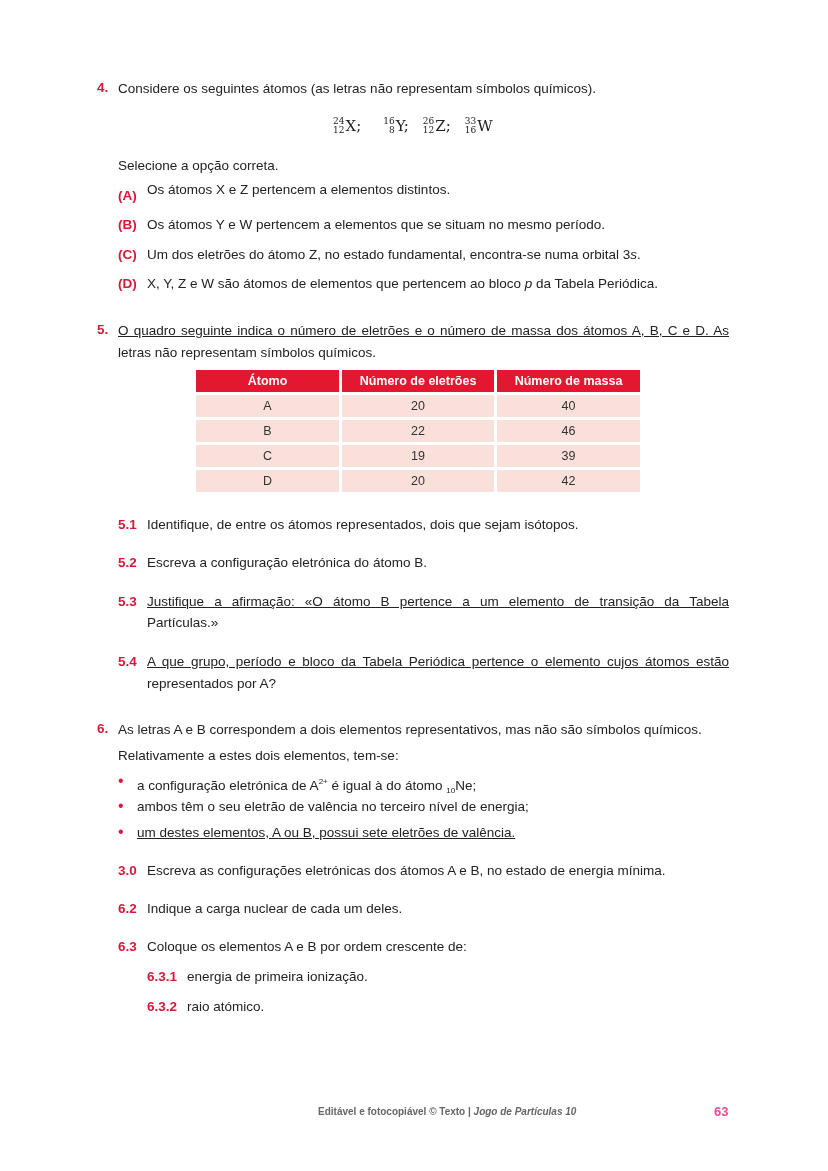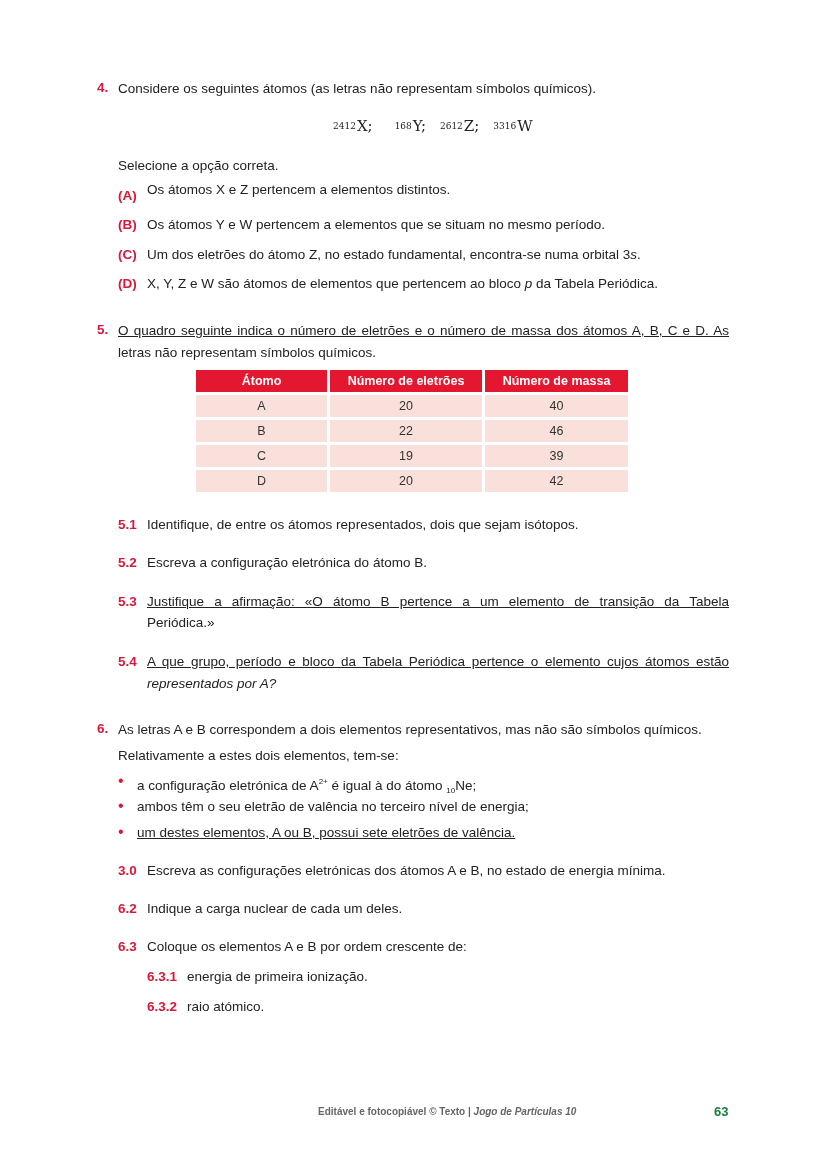--- a/index.html
+++ b/index.html
@@ -3,30 +3,30 @@
   <meta charset="utf-8">
   <style>
     html, body { margin:0; padding:0; background:#ffffff; }
     body { width:828px; height:1171px; position:relative; overflow:hidden;
       font-family:"Liberation Sans", sans-serif; color:#222; font-size:13.5px; }
     .abs { position:absolute; }
     .red { color:#d7183b; font-weight:bold; }
     .line { position:absolute; white-space:nowrap; line-height:18px; }
     .qnum { position:absolute; font-weight:bold; color:#d7183b; }
     .nuclide { display:inline-flex; align-items:center; font-family:"DejaVu Serif", serif; font-size:14px; margin-right:14px; }
-    .nuc-stack { display:inline-flex; flex-direction:row; align-items:flex-end; font-size:9px; line-height:9px; margin-right:1px; }
+    .nuc-stack { display:inline-flex; flex-direction:column; align-items:flex-end; font-size:9px; line-height:9px; margin-right:1px; }
     .nuc-sym { font-size:15px; }
     table.data { position:absolute; left:196px; top:370px; border-collapse:separate; border-spacing:3px 3px; margin:-3px; }
     table.data th { background:#e3172f; color:#fff; font-weight:bold; font-size:12.5px; height:22px; padding:0; text-align:center; }
     table.data td { background:#f9e0da; color:#333; font-size:12.5px; height:22px; padding:0; text-align:center; }
     .bullet { position:absolute; color:#d7183b; font-size:16px; line-height:18px; }
     .justify { position:absolute; text-align:justify; text-align-last:justify; line-height:18px;text-decoration:underline; }
     sup, sub { font-size:8px; }
     .footer { position:absolute; top:1106px; font-size:10px; color:#666; font-weight:bold; }
-    .pagenum { position:absolute; left:714px; top:1104px; font-size:13px; font-weight:bold; color:#15803d; }
+    .pagenum { position:absolute; left:714px; top:1104px; font-size:13px; font-weight:bold; color:#ec4899; }
   </style>
 </head>
 <body>
 
 <div>
   <span class="qnum" style="left:97px; top:80px;">4.</span>
   <span class="line" style="left:118px; top:80px;">Considere os seguintes átomos (as letras não representam símbolos químicos).</span>
 
   <div class="abs" style="left:333px; top:117px; display:flex;">
     <span class="nuclide">
@@ -80,21 +80,21 @@
 </div>
 
 <div>
   <span class="qnum" style="left:97px; top:322px;">5.</span>
   <span class="justify" style="left:118px; top:322px; width:611px;">O quadro seguinte indica o número de eletrões e o número de massa dos átomos A, B, C e D. As</span>
   <span class="line" style="left:118px; top:344px;">letras não representam símbolos químicos.</span>
 
   <table class="data">
     <thead>
       <tr>
-        <th style="width:131px;">Átomo</th>
+        <th style="width:143px;">Átomo</th>
         <th style="width:152px;">Número de eletrões</th>
         <th style="width:143px;">Número de massa</th>
       </tr>
     </thead>
     <tbody>
       <tr>
         <td>A</td>
         <td>20</td>
         <td>40</td>
       </tr>
@@ -120,26 +120,26 @@
     <span class="line red" style="left:118px; top:516px;">5.1</span>
     <span class="line" style="left:147px; top:516px;">Identifique, de entre os átomos representados, dois que sejam isótopos.</span>
   </div>
   <div>
     <span class="line red" style="left:118px; top:554px;">5.2</span>
     <span class="line" style="left:147px; top:554px;">Escreva a configuração eletrónica do átomo B.</span>
   </div>
   <div>
     <span class="line red" style="left:118px; top:593px;">5.3</span>
     <span class="justify" style="left:147px; top:593px; width:582px;">Justifique a afirmação: «O átomo B pertence a um elemento de transição da Tabela</span>
-    <span class="line" style="left:147px; top:614px;">Periódica.»</span>
+    <span class="line" style="left:147px; top:614px;">Partículas.»</span>
   </div>
   <div>
     <span class="line red" style="left:118px; top:653px;">5.4</span>
     <span class="justify" style="left:147px; top:653px; width:582px;">A que grupo, período e bloco da Tabela Periódica pertence o elemento cujos átomos estão</span>
-    <span class="line" style="left:147px; top:675px;font-style:italic;">representados por A?</span>
+    <span class="line" style="left:147px; top:675px;">representados por A?</span>
   </div>
 </div>
 
 <div>
   <span class="qnum" style="left:97px; top:721px;">6.</span>
   <span class="line" style="left:118px; top:721px;text-align:right;">As letras A e B correspondem a dois elementos representativos, mas não são símbolos químicos.</span>
   <span class="line" style="left:118px; top:747px;">Relativamente a estes dois elementos, tem-se:</span>
 
   <div>
     <span class="bullet" style="left:118px; top:772px;">•</span>

